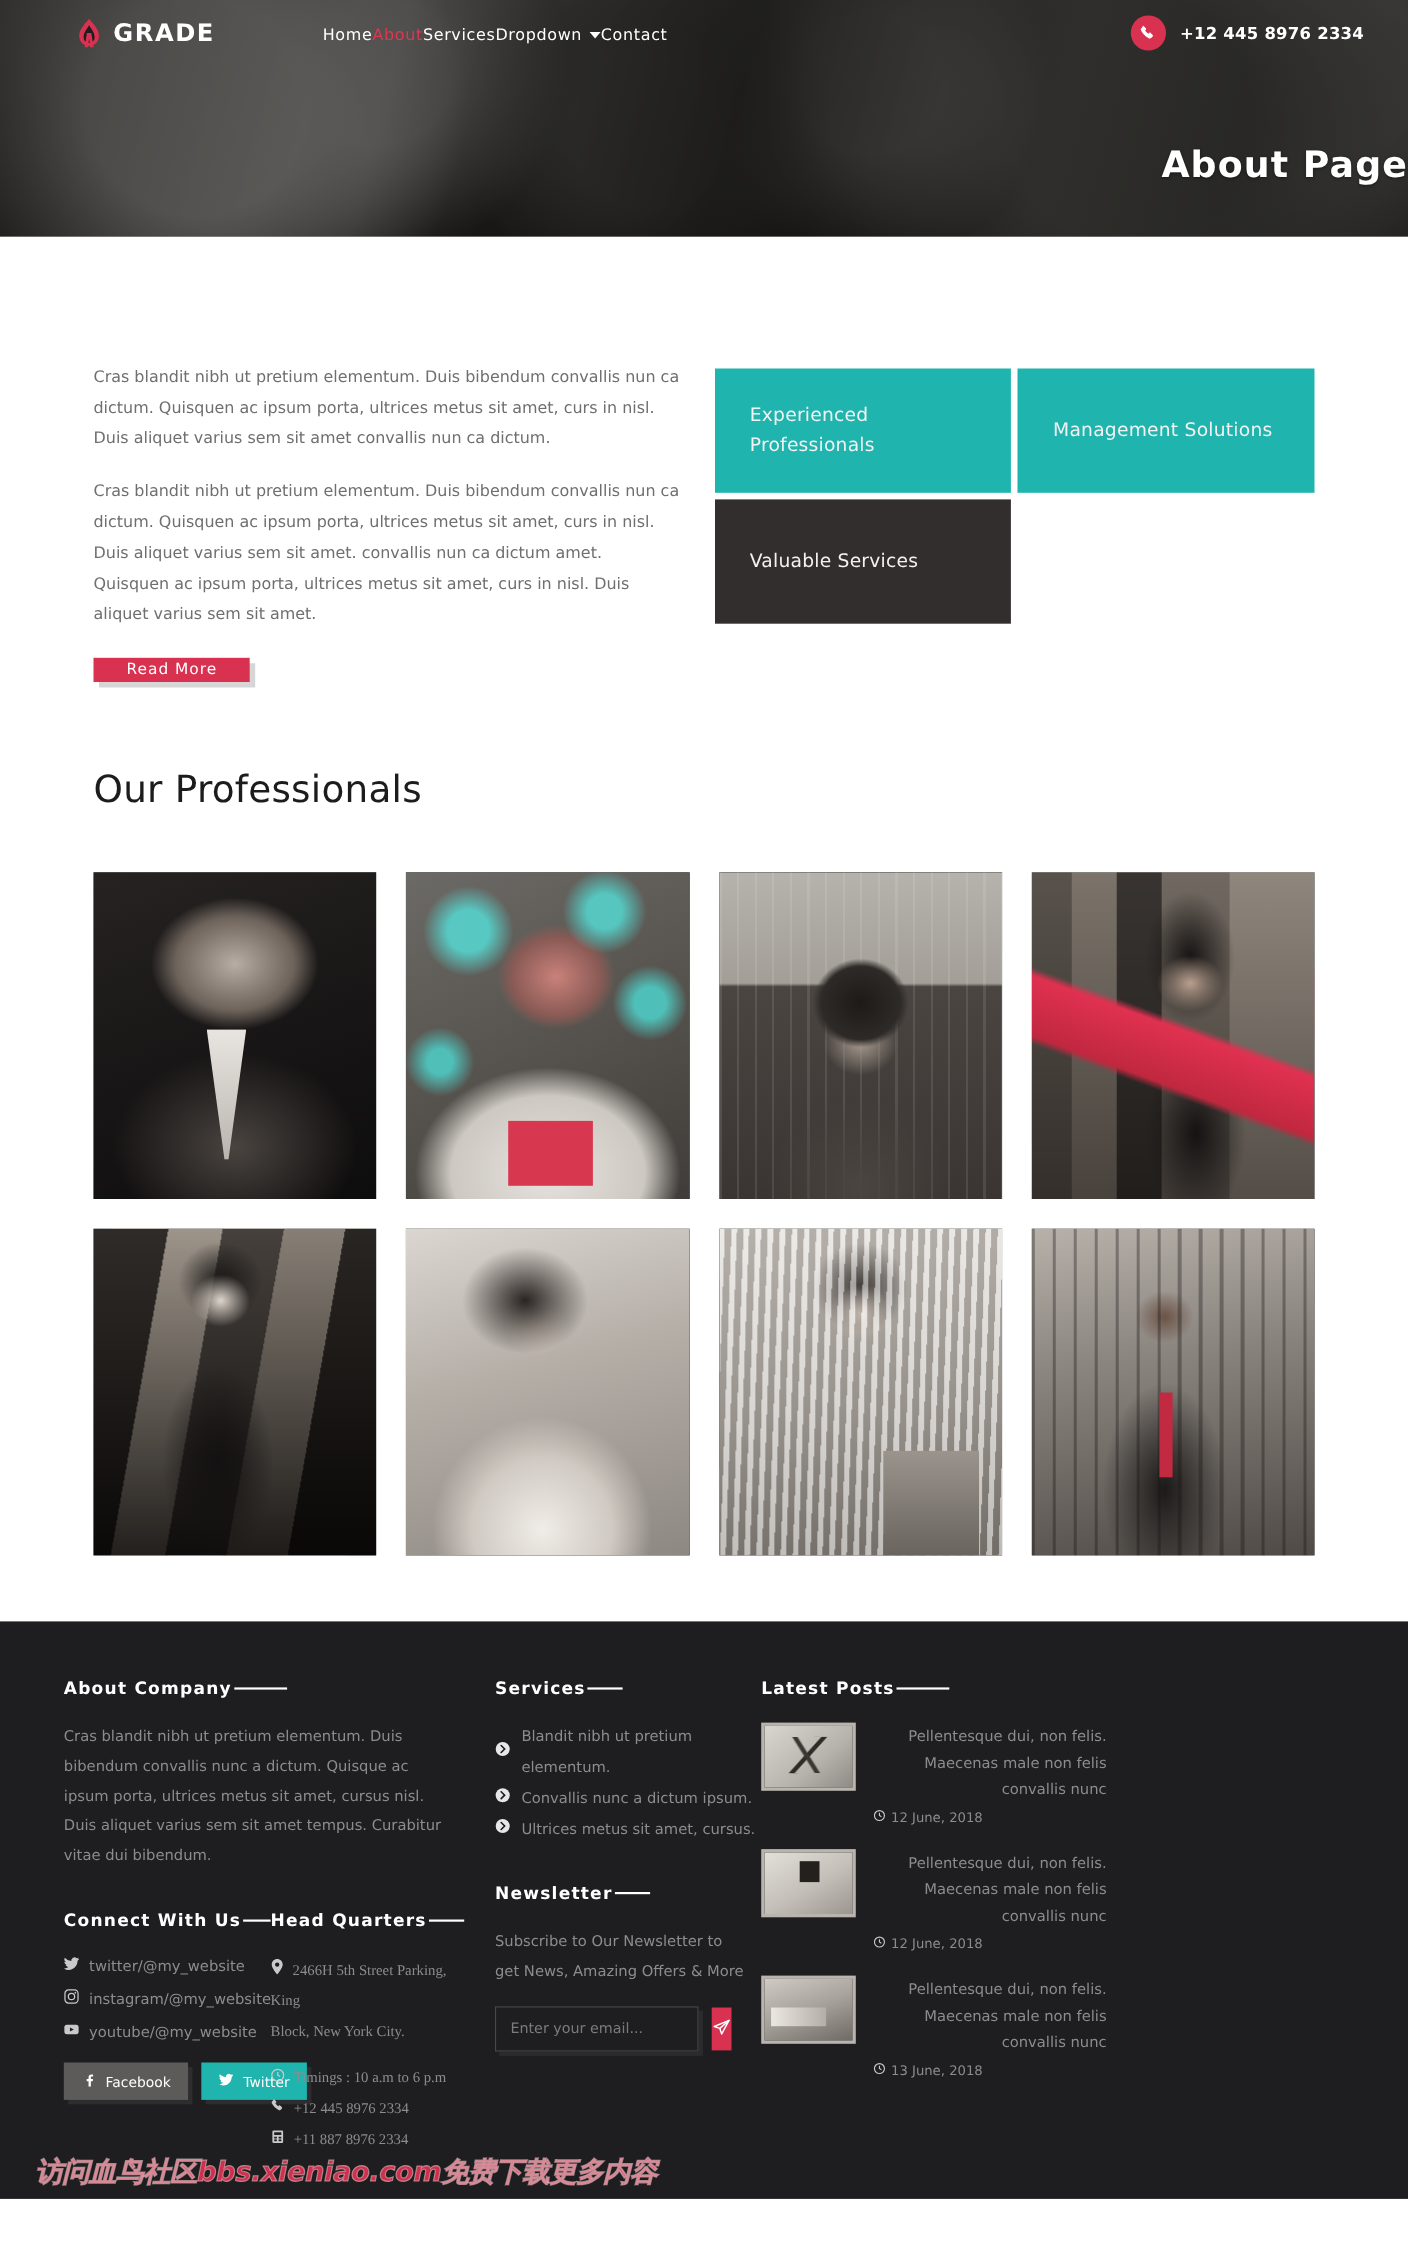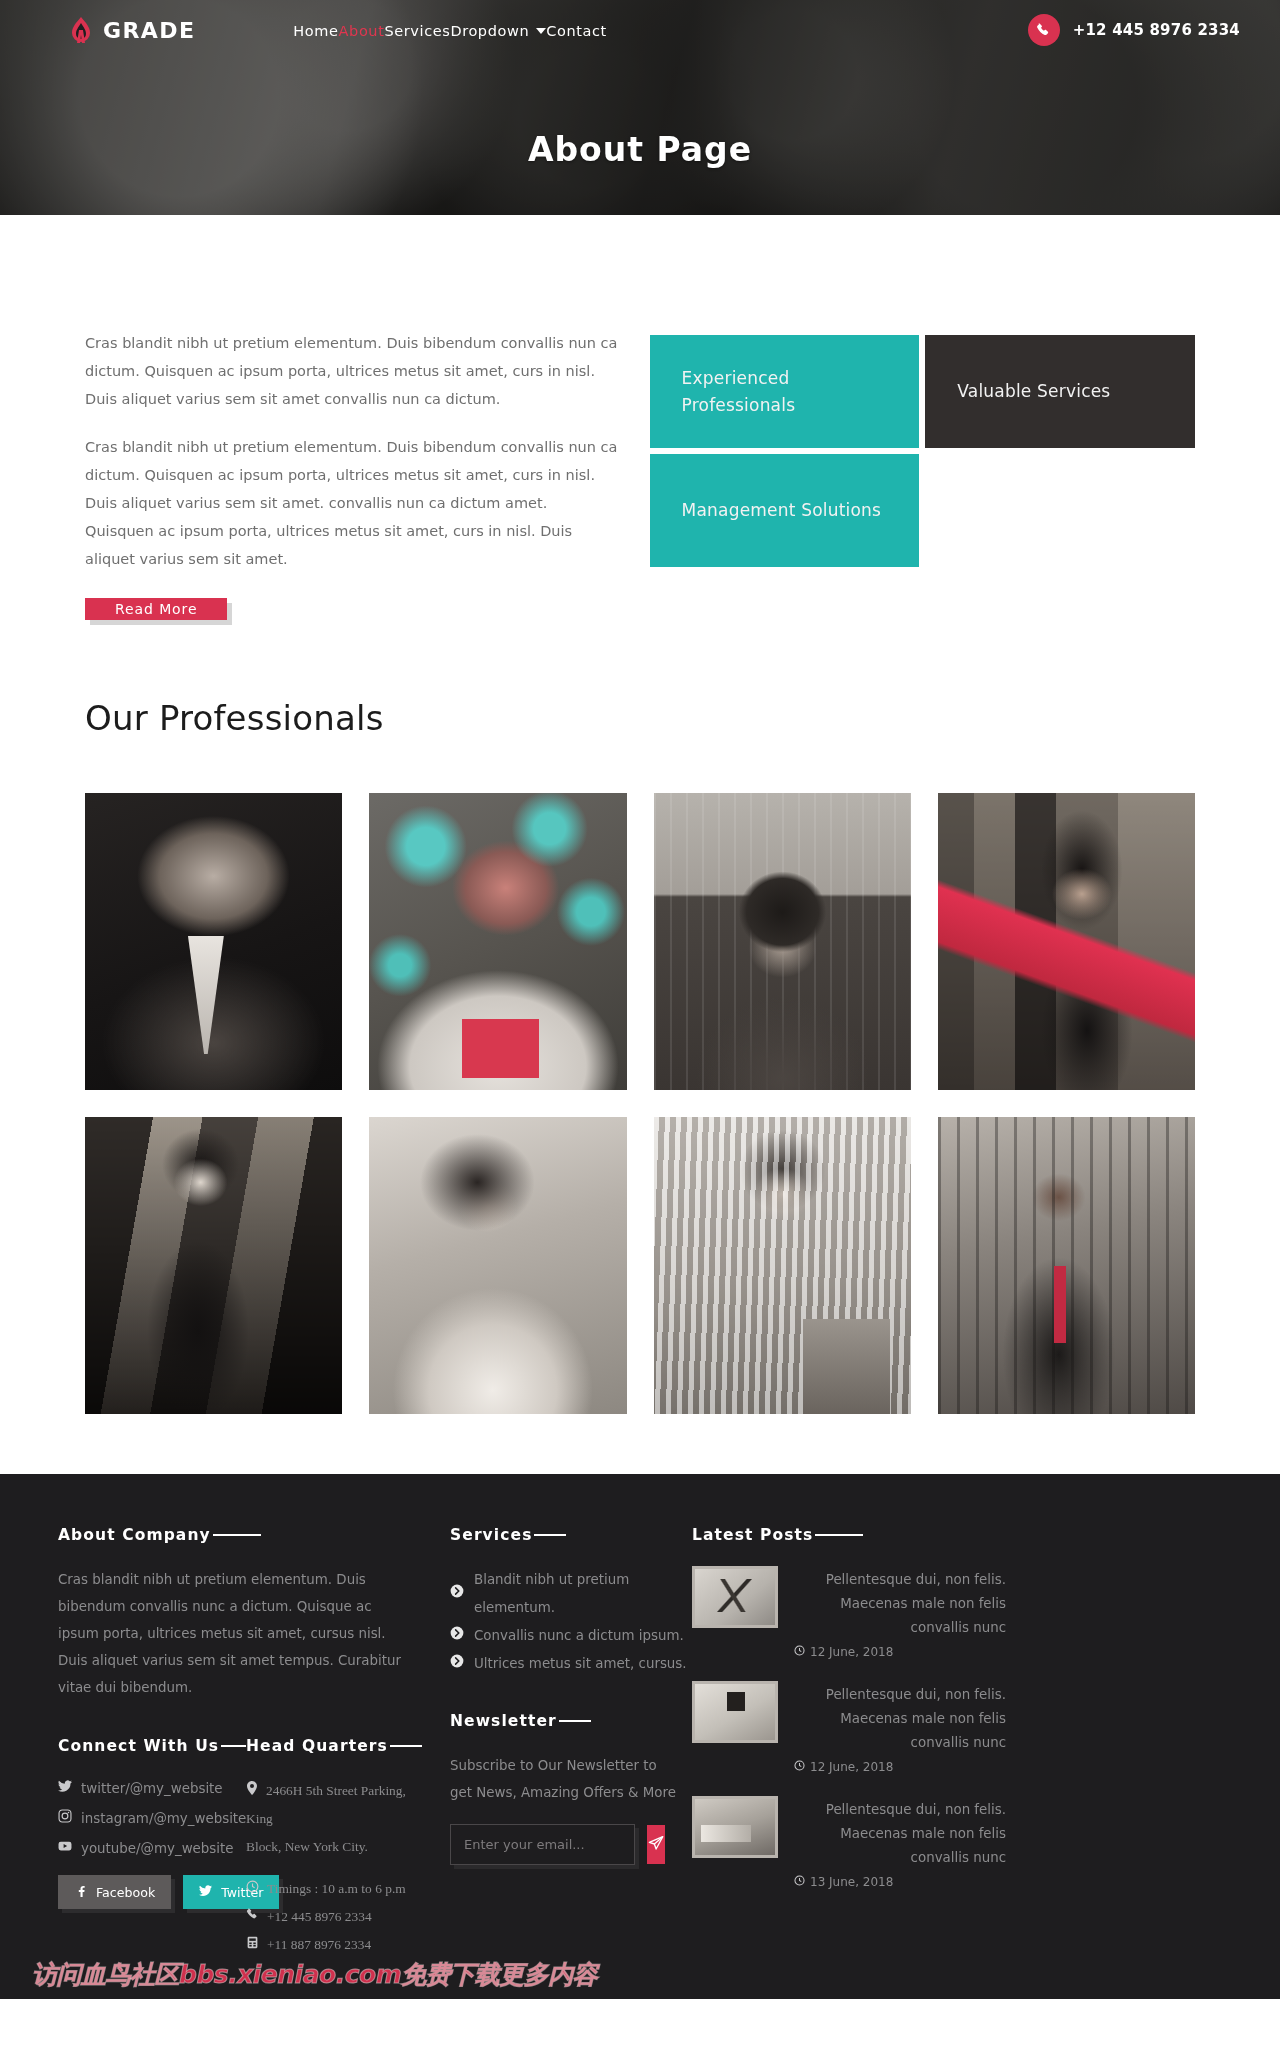--- a/index.html
+++ b/index.html
@@ -113,21 +113,21 @@
     font-size: 15px;
     font-weight: 600;
     letter-spacing: .2px;
     white-space: nowrap;
   }
 
   .hero-title {
     position: absolute;
     left: 0; right: 0;
     top: 130px;
-    text-align: center;
+    text-align: right;
     color: #ffffff;
     font-size: 33px;
     font-weight: 700;
     letter-spacing: 1px;
     z-index: 4;
     text-shadow: 0 1px 3px rgba(0,0,0,.45);
   }
   .about-sec { padding: 60px 85px 0 85px; }
   .sec-title {
     font-size: 34px;
@@ -507,25 +507,25 @@
     <div class="about-left">
       <p>Cras blandit nibh ut pretium elementum. Duis bibendum convallis nun ca dictum. Quisquen ac ipsum porta, ultrices metus sit amet, curs in nisl. Duis aliquet varius sem sit amet convallis nun ca dictum.</p>
       <p>Cras blandit nibh ut pretium elementum. Duis bibendum convallis nun ca dictum. Quisquen ac ipsum porta, ultrices metus sit amet, curs in nisl. Duis aliquet varius sem sit amet. convallis nun ca dictum amet. Quisquen ac ipsum porta, ultrices metus sit amet, curs in nisl. Duis aliquet varius sem sit amet.</p>
       <button class="btn-read">Read More</button>
     </div>
 
     <div class="about-right">
       <div class="stat-box stat-teal">
           <span>Experienced Professionals</span>
         </div>
+      <div class="stat-box stat-teal">
+          <span>Management Solutions</span>
+        </div>
       <div class="stat-box stat-dark">
           <span>Valuable Services</span>
-        </div>
-      <div class="stat-box stat-teal">
-          <span>Management Solutions</span>
         </div>
     </div>
   </div>
 </section>
 
 <section class="pro-sec">
   <h2 class="sec-title">Our Professionals</h2>
   <div class="pro-grid">
     <div class="pro-card">
         <div class="pro-img ph1"></div>

